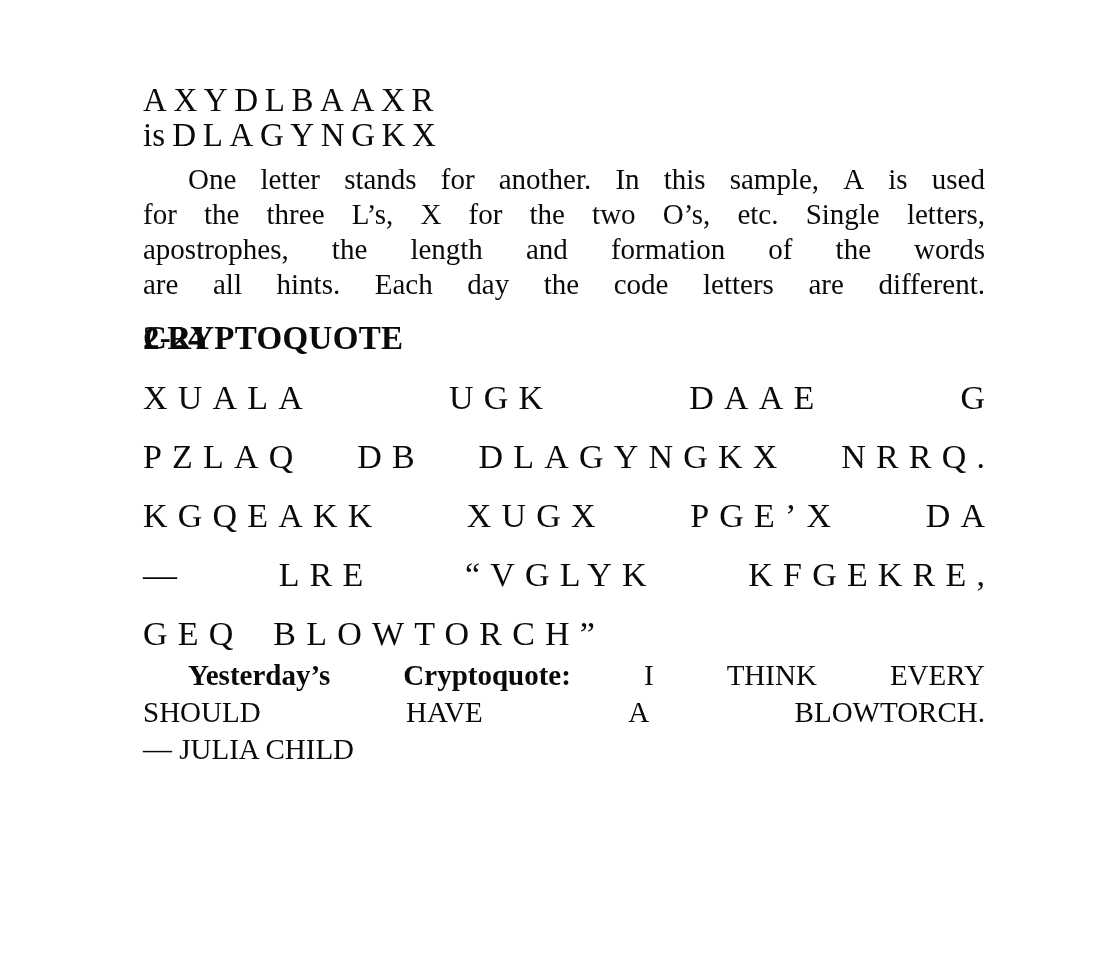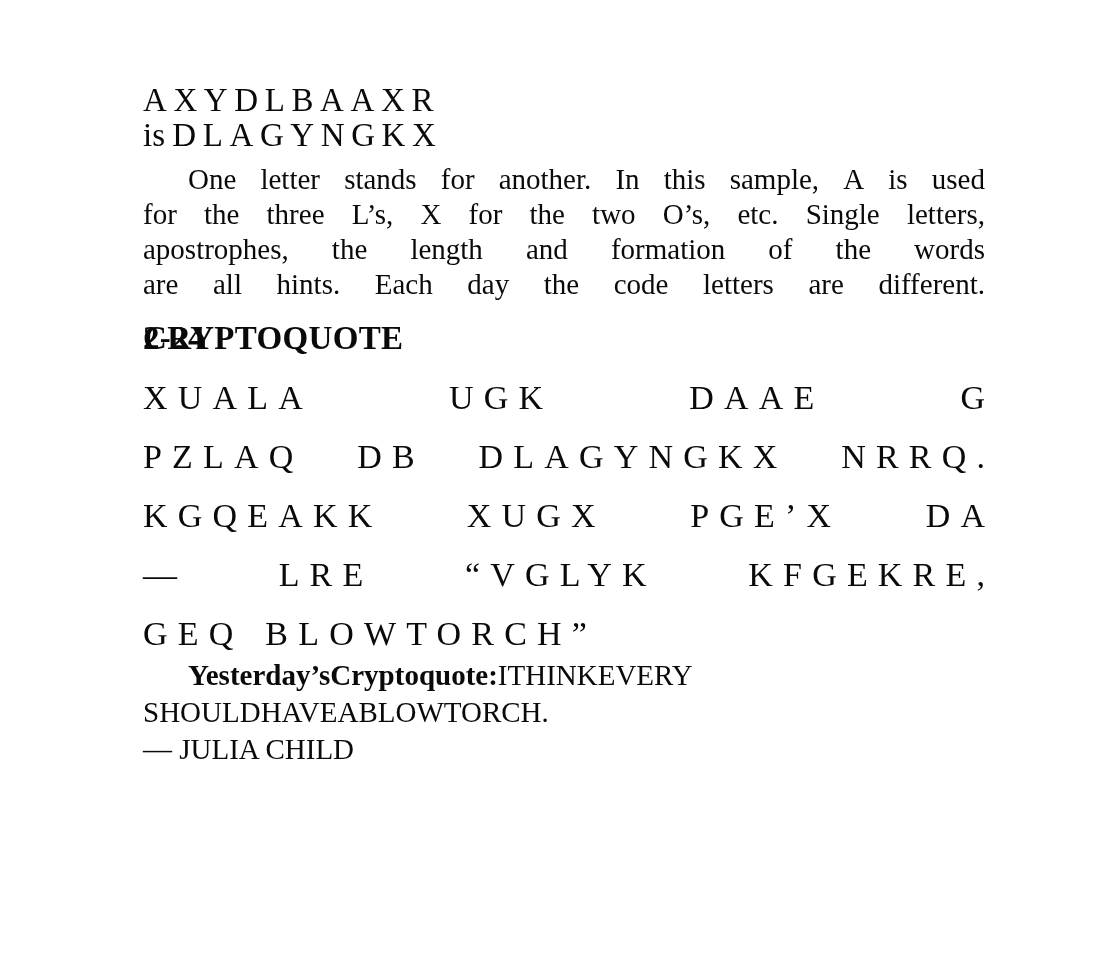--- a/index.html
+++ b/index.html
@@ -53,32 +53,32 @@
 
   
   .puzzle-line {
     display: flex;
     justify-content: space-between;
     font-size: 34px;
     line-height: 35px;
     margin-top: 24px;
     align-items: baseline;
   }
-  .puzzle-line.left-align { justify-content: flex-start; gap: 32px; }
+  .puzzle-line.left-align { justify-content: flex-start; gap: 40px; }
   .cipher-word {
     letter-spacing: 0.3em;
     margin-right: -0.3em;
     white-space: nowrap;
   }
 
   
   .yesterday { margin-top: 6px; font-size: 29px; line-height: 37px; }
   .y-line {
     display: flex;
-    justify-content: flex-start;
+    justify-content: space-between;
     height: 37px;
     align-items: baseline;
   }
   .y-line.indent { padding-left: 45px; }
   .y-line-1 span:nth-of-type(-n+2) { font-weight: bold; }
   .y-line-3 { display: block; height: 37px; }
 </style>
 </head>
 <body>
 

